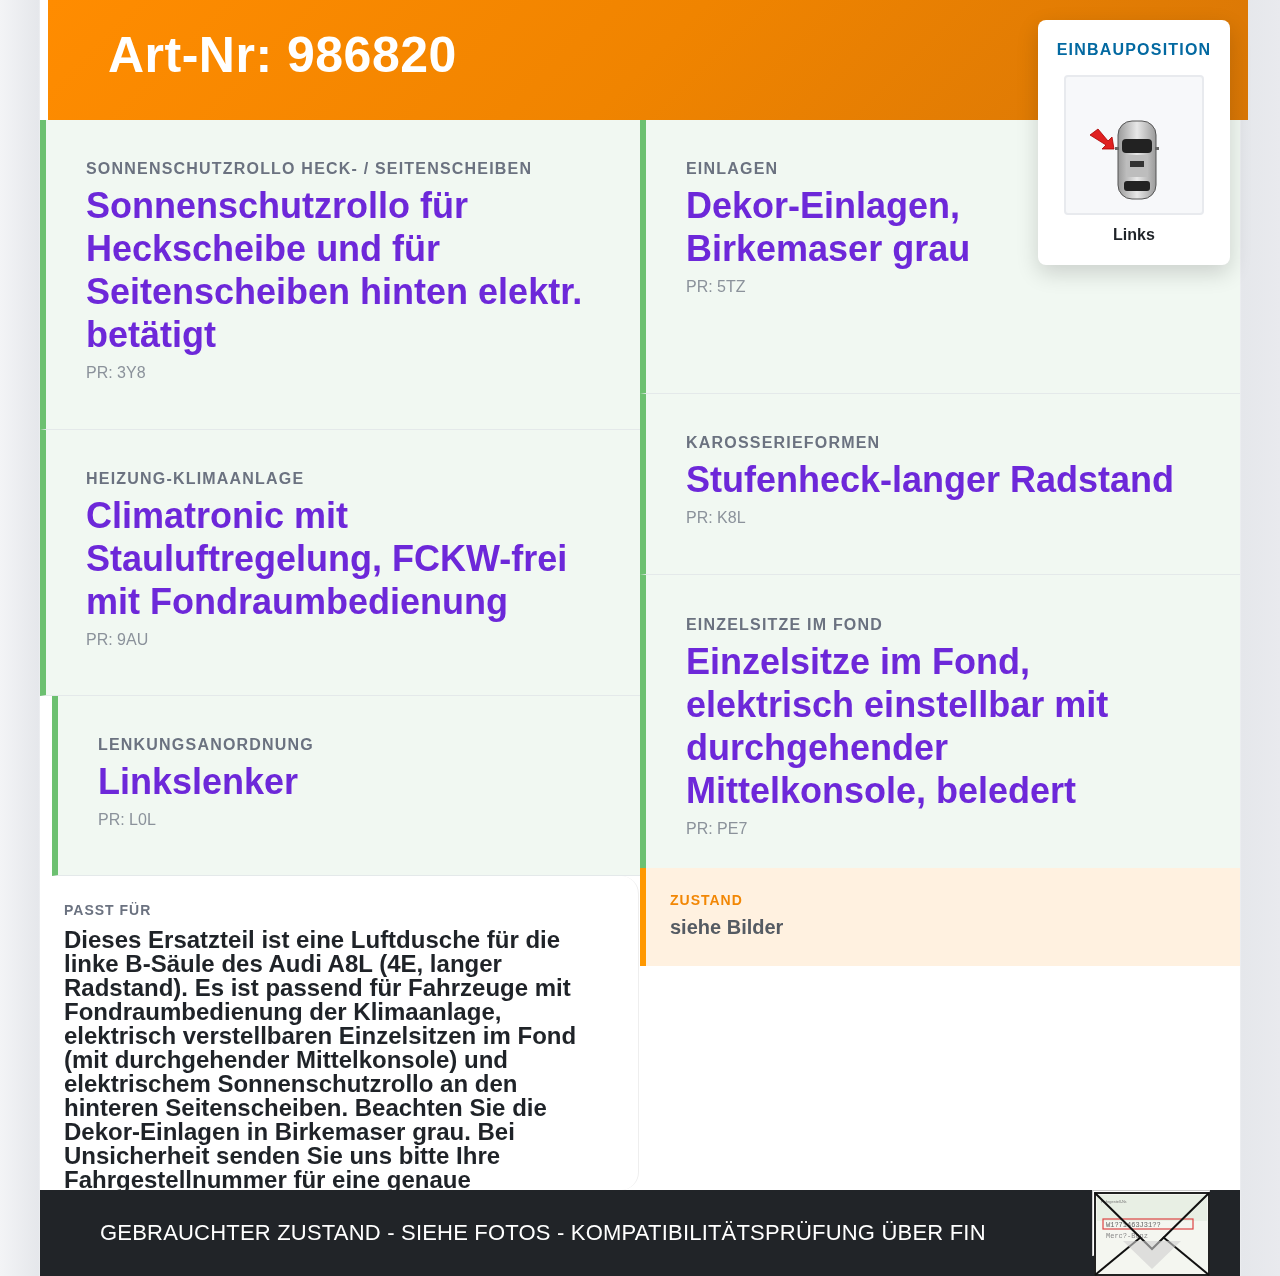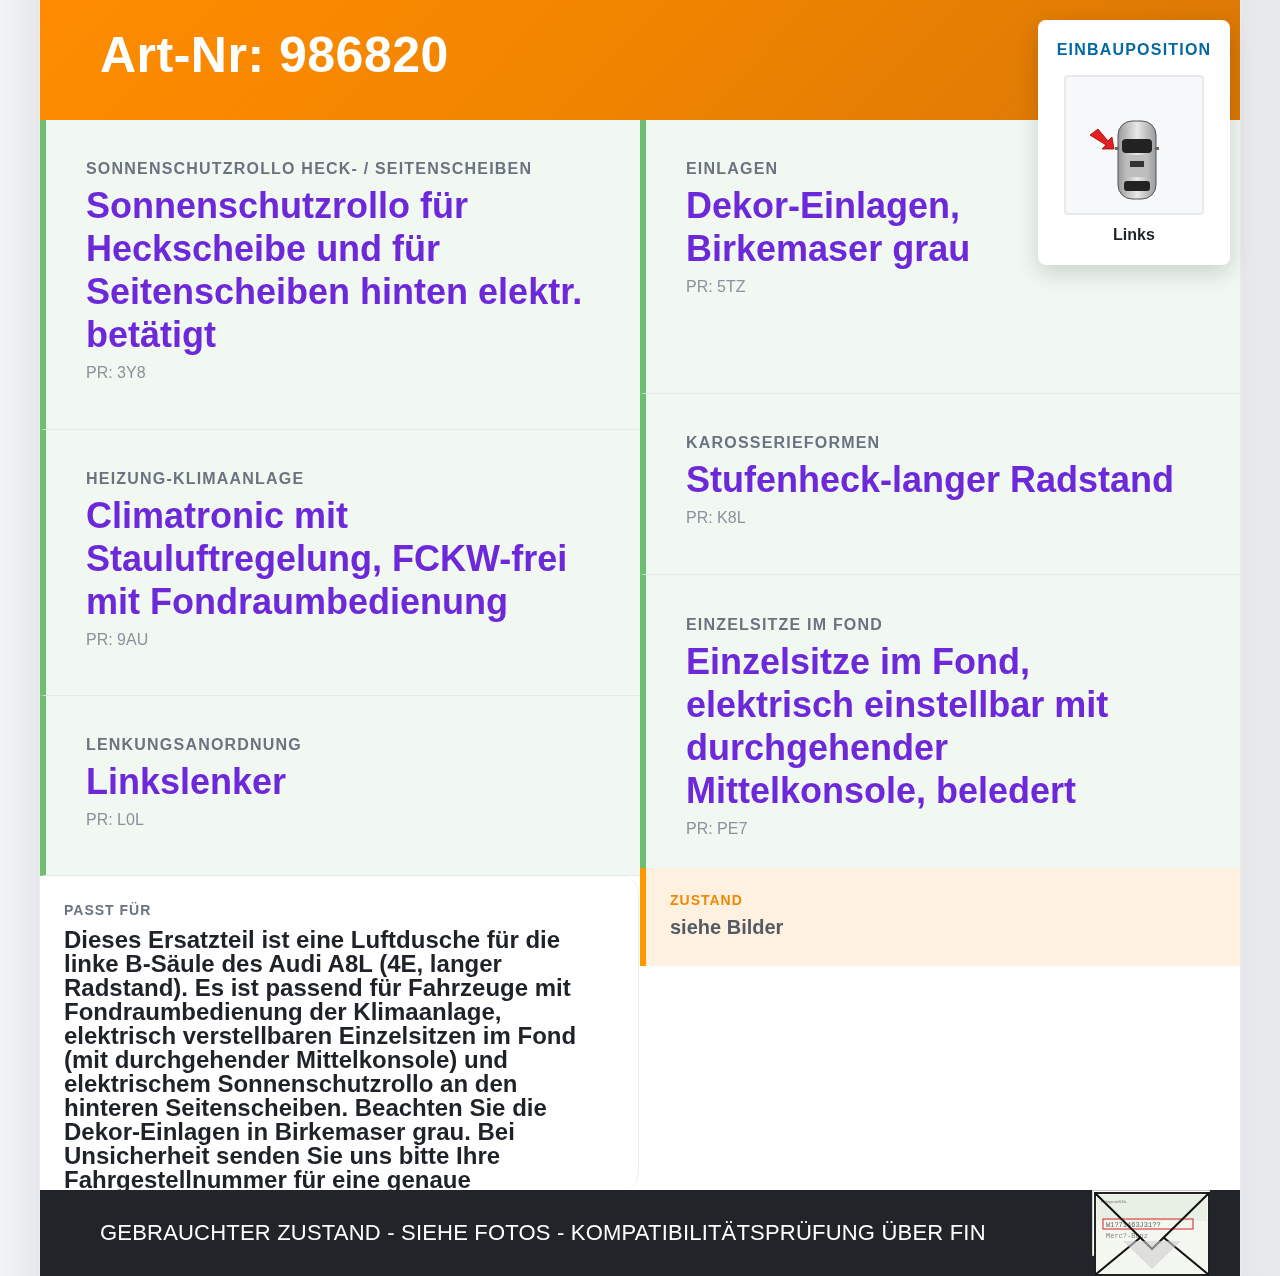--- a/index.html
+++ b/index.html
@@ -6,21 +6,21 @@
     html, body {
       width: 1280px; height: 1276px; overflow: hidden;
       background: linear-gradient(90deg, #f3f4f6 0%, #e5e7eb 3%, #f3f4f6 3.2%, #f3f4f6 96.8%, #e5e7eb 97%, #e9eaee 100%);
       font-family: "Liberation Sans", "DejaVu Sans", sans-serif;
     }
     .page {
       position: absolute; left: 40px; top: 0; width: 1200px; height: 1276px;
       background: #ffffff;
     }
     .header {
-      position: absolute; left: 0; top: 0; width: 1200px; height: 120px;
+      position: absolute; left: 8px; top: 0; width: 1200px; height: 120px;
       background: linear-gradient(135deg, #ff8c00 0%, #f08400 50%, #d97706 100%);
     }
     .header-title {
       position: absolute; left: 60px; top: 26px;
       color: #ffffff; font-size: 50px; font-weight: 700; letter-spacing: 0.5px;
       font-family: "Liberation Sans", sans-serif;
     }
     .col {
       position: absolute; top: 120px; width: 600px;
     }
@@ -111,21 +111,21 @@
     <div class="card" style="height:310px; padding-top:40px;">
       <div class="card-cat">SONNENSCHUTZROLLO HECK- / SEITENSCHEIBEN</div>
       <div class="card-title">Sonnenschutzrollo für Heckscheibe und für Seitenscheiben hinten elektr. betätigt</div>
       <div class="card-pr">PR: 3Y8</div>
     </div>
     <div class="card" style="height:266px; padding-top:40px;">
       <div class="card-cat">HEIZUNG-KLIMAANLAGE</div>
       <div class="card-title">Climatronic mit Stauluftregelung, FCKW-frei mit Fondraumbedienung</div>
       <div class="card-pr">PR: 9AU</div>
     </div>
-    <div class="card" style="height:180px; padding-top:40px;">
+    <div class="card" style="height:180px; padding-top:40px;margin-left:12px;">
       <div class="card-cat">LENKUNGSANORDNUNG</div>
       <div class="card-title">Linkslenker</div>
       <div class="card-pr">PR: L0L</div>
     </div>
   </div>
 
   <div class="col col-right">
     <div class="card" style="height:274px; padding-top:40px;">
       <div class="card-cat">EINLAGEN</div>
       <div class="card-title" style="padding-right:60px;">Dekor-Einlagen, Birkemaser grau</div>

